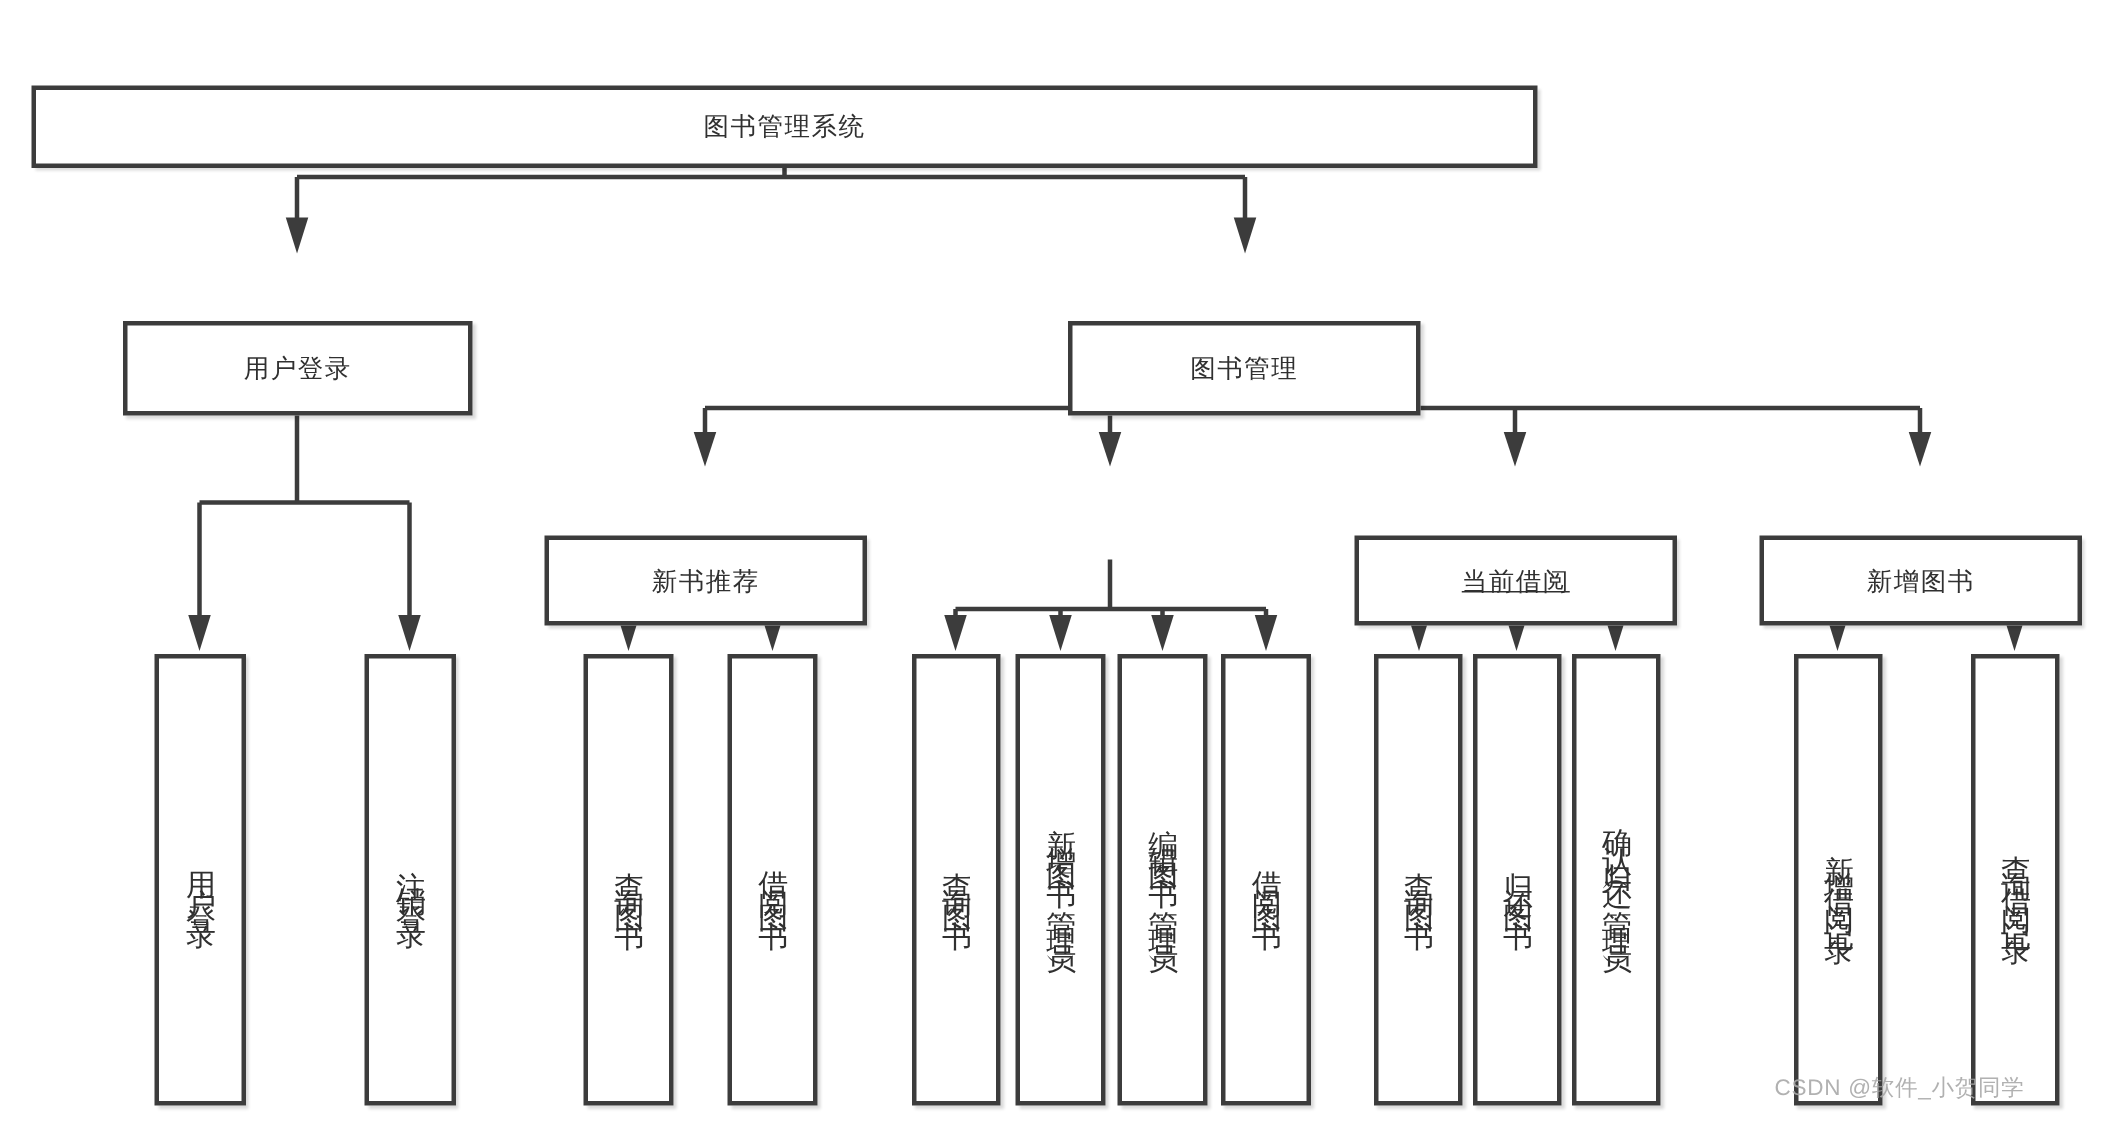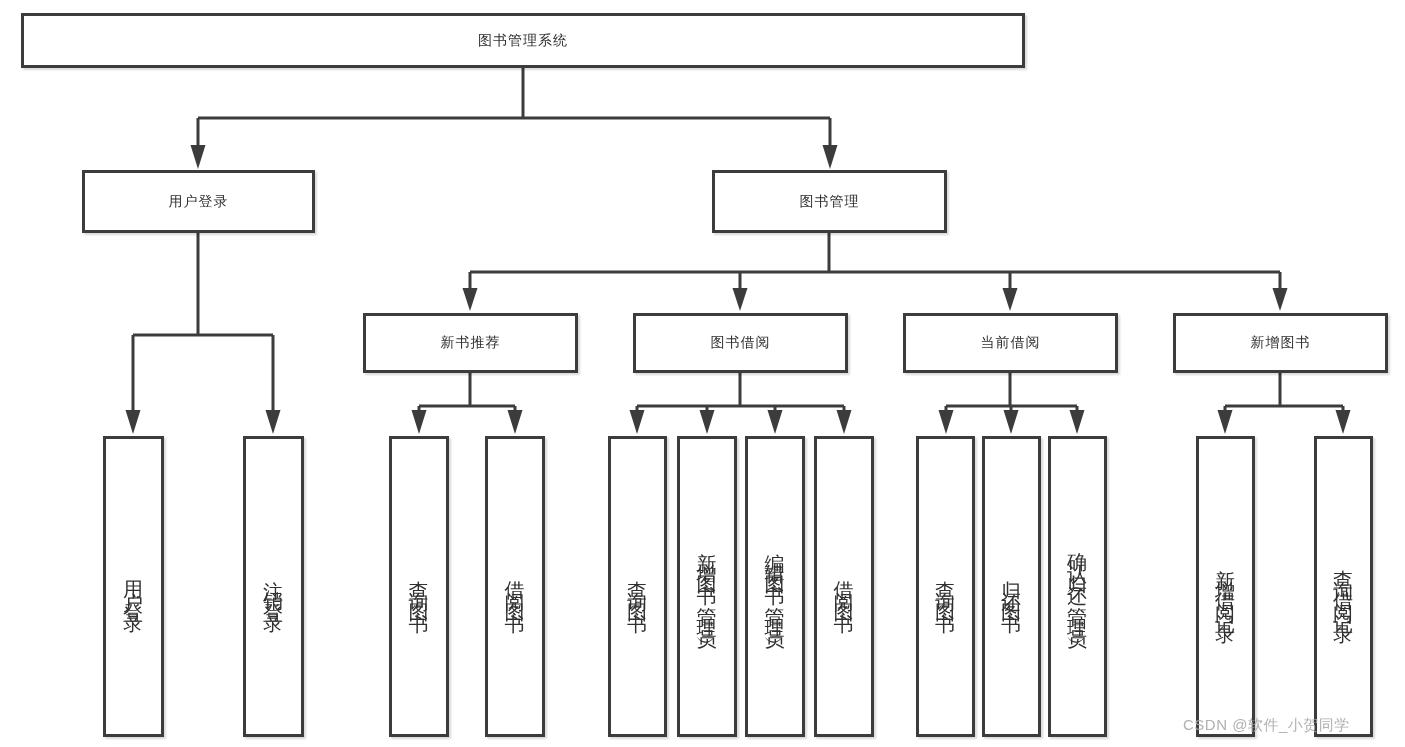--- a/index.html
+++ b/index.html
@@ -22,21 +22,21 @@
   #wires { position: absolute; left: 0; top: 0; width: 1405px; height: 747px; }
   .node {
     position: absolute;
     background: #ffffff;
     border: 3px solid var(--line);
     box-shadow: 2px 2px 2px rgba(0,0,0,0.15);
     display: flex;
     align-items: center;
     justify-content: center;
   }
-  .hbox { font-size: 14px; letter-spacing: 1px; }
+  .hbox { font-size: 17px; letter-spacing: 1px; margin-top: 44px; }
   .vbox {
     top: 436px;
     height: 301px;
     writing-mode: vertical-rl;
     text-orientation: mixed;
     font-size: 20px;
     letter-spacing: 11px;
     line-height: 1;
   }
   .vbox span, .hbox span { display: block; }
@@ -97,24 +97,21 @@
   <div class="node hbox" style="left:82px; top:170px; width:233px; height:63px;">
     <span>用户登录</span>
   </div>
   <div class="node hbox" style="left:363px; top:313px; width:215px; height:60px;">
     <span>新书推荐</span>
   </div>
 
   <div class="node hbox" style="left:712px; top:170px; width:235px; height:63px;">
     <span>图书管理</span>
   </div>
-  <div class="node hbox" style="left:633px; top:313px; width:215px; height:60px;">
-    <span>图书借阅</span>
-  </div>
-  <div class="node hbox" style="left:903px; top:313px; width:215px; height:60px;">
+  <div class="node hbox" style="left:903px; top:313px; width:215px; height:60px;text-decoration:underline;">
     <span>当前借阅</span>
   </div>
   <div class="node hbox" style="left:1173px; top:313px; width:215px; height:60px;">
     <span>新增图书</span>
   </div>
 
   <div class="node vbox" style="left:103px; width:61px;">
     <span>用户登录</span>
   </div>
   <div class="node vbox" style="left:243px; width:61px;">

